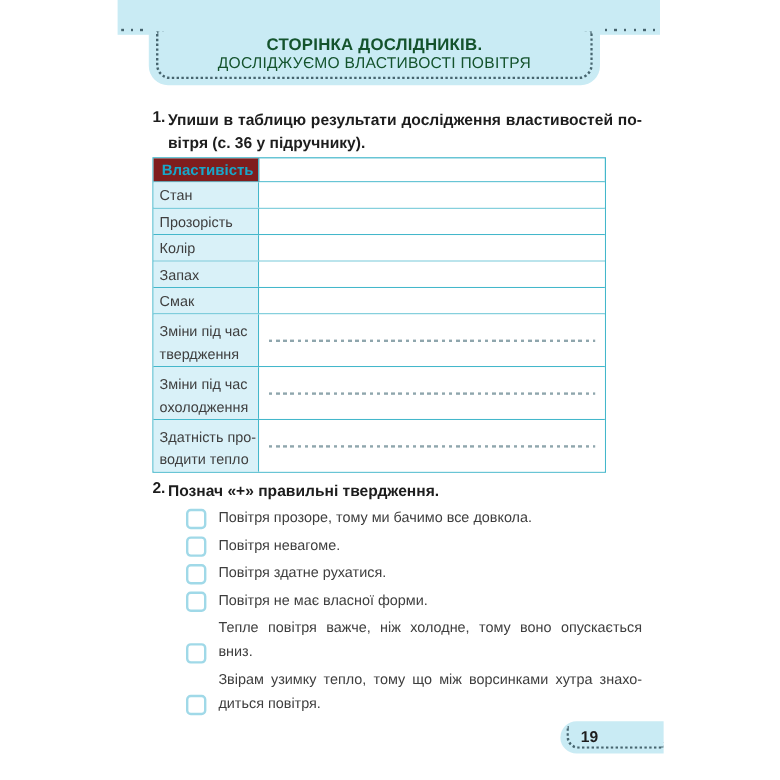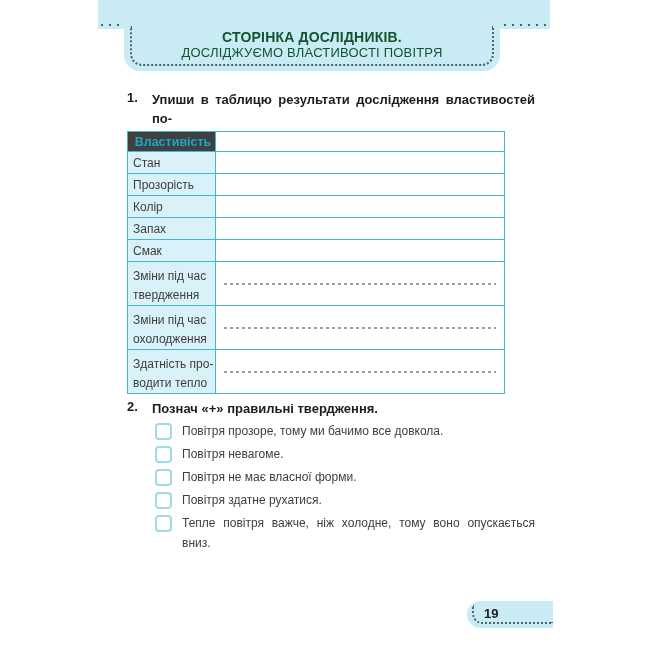--- a/index.html
+++ b/index.html
@@ -17,43 +17,43 @@
     border-radius:0 0 16px 16px;}
   .tab-dotted{position:absolute;left:6px;right:6px;top:26px;bottom:5px;
     border:2px dotted #47656f;border-top:none;border-radius:0 0 12px 12px;}
   .tab-title{position:absolute;left:0;right:0;top:29px;text-align:center;color:#14532d;}
   .tab-title .t1{font-size:14px;font-weight:bold;line-height:16px;letter-spacing:.2px;}
   .tab-title .t2{font-size:13px;font-weight:400;line-height:15px;letter-spacing:.2px;}
   
   .content{position:absolute;left:127px;top:0;width:408px;}
   .task-head{position:absolute;left:0;right:0;}
   .task-head .num{position:absolute;left:0;top:0;font-weight:bold;font-size:13px;color:#1d1d1d;}
-  .task-head .t-text{margin-left:25px;font-weight:bold;font-size:13px;color:#1d1d1d;line-height:19px;}
+  .task-head .t-text{margin-left:13px;font-weight:bold;font-size:13px;color:#1d1d1d;line-height:19px;}
   .task1-head{top:90px;}
   .task2-head{top:399px;}
   .line{white-space:nowrap;}
   .jline{white-space:normal;text-align:justify;text-align-last:justify;}
   
   .air-table{position:absolute;left:0;top:131px;width:378px;
     border:1.5px solid #44b7cb;box-sizing:border-box;background:#ffffff;}
   .t-row{display:flex;border-top:1px solid #44b7cb;height:21px;}
   .t-row:first-child{border-top:none;}
   .t-row.tall{height:43px;}
   .t-row.head{height:19px;}
   .cell-l{width:88px;box-sizing:border-box;background:#d9f1f8;
     border-right:1px solid #44b7cb;padding:1px 2px 0 5px;
     font-size:12px;line-height:19px;color:#3e3e3e;display:flex;flex-direction:column;justify-content:flex-end;}
   .cell-r{flex:1;background:#ffffff;display:flex;align-items:center;}
-  .head .cell-l,.head .cell-r{background:#404040;justify-content:center;align-items:center;
+  .head .cell-l,.head .cell-r{background:#7f1d1d;justify-content:center;align-items:center;
     font-weight:bold;color:#18a7c9;font-size:12.5px;display:flex;}
   .dash{height:2px;flex:1;margin:0 8px;
     background:repeating-linear-gradient(90deg,#8fa6ad 0 3px,transparent 3px 6px);}
   
   .statements{position:absolute;left:0;top:421px;width:408px;}
-  .stmt{display:flex;align-items:flex-start;margin-bottom:3px;}
+  .stmt{display:flex;align-items:flex-end;margin-bottom:3px;}
   .chk{width:13px;height:13px;border:2px solid #a0d9e8;border-radius:4px;
     background:#ffffff;margin:2px 0 0 28px;flex:0 0 auto;}
   .stmt-text{margin-left:10px;width:355px;font-size:12px;line-height:20px;color:#3e3e3e;}
   
   .page-tab{position:absolute;left:467px;top:601px;width:86px;height:27px;
     background:#c9ebf4;border-radius:14px 0 0 14px;}
   .page-tab-dotted{position:absolute;left:5px;right:0;top:4px;bottom:4px;
     border-left:2px dotted #47656f;border-bottom:2px dotted #47656f;
     border-bottom-left-radius:10px;}
   .page-num{position:absolute;left:17px;top:5px;font-weight:bold;font-size:13px;color:#1d1d1d;}
@@ -161,34 +161,41 @@
       </div>
       <div class="stmt">
         <div class="chk"></div>
         <div class="stmt-text">
           <div class="line">Повітря невагоме.</div>
         </div>
       </div>
       <div class="stmt">
         <div class="chk"></div>
         <div class="stmt-text">
+          <div class="line">Повітря здатне рухатися.</div>
+        </div>
+      </div>
+      <div class="stmt">
+        <div class="chk"></div>
+        <div class="stmt-text">
           <div class="line">Повітря не має власної форми.</div>
-        </div>
-      </div>
-      <div class="stmt">
-        <div class="chk"></div>
-        <div class="stmt-text">
-          <div class="line">Повітря здатне рухатися.</div>
         </div>
       </div>
       <div class="stmt">
         <div class="chk"></div>
         <div class="stmt-text">
           <div class="line jline">Тепле повітря важче, ніж холодне, тому воно опускається</div>
           <div class="line">вниз.</div>
+        </div>
+      </div>
+      <div class="stmt">
+        <div class="chk"></div>
+        <div class="stmt-text">
+          <div class="line jline">Звірам узимку тепло, тому що між ворсинками хутра знахо-</div>
+          <div class="line">диться повітря.</div>
         </div>
       </div>
     </div>
 
 </div>
 
 <div class="page-tab">
   <div class="page-tab-dotted"></div>
   <div class="page-num">19</div>
 </div>

